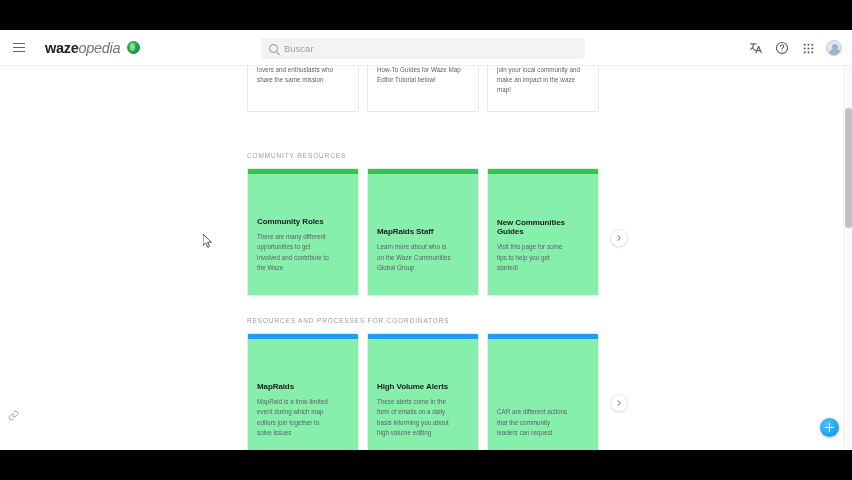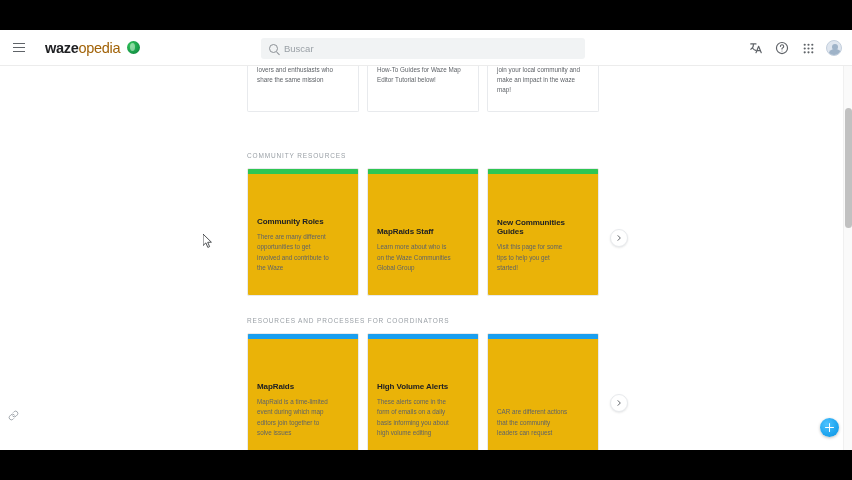--- a/index.html
+++ b/index.html
@@ -65,22 +65,23 @@
   }
   .brand-waze {
     font-size: 14.5px;
     font-weight: bold;
     color: #202124;
     letter-spacing: -0.3px;
   }
   .brand-opedia {
     font-size: 14.5px;
     font-weight: normal;
-    color: #a16207;
+    color: #737373;
     letter-spacing: -0.3px;
+    font-style: italic;
   }
   .brand-text { display: flex; align-items: baseline; }
   .globe-icon {
     width: 13px; height: 13px;
     border-radius: 50%;
     background: radial-gradient(circle at 35% 35%, #34c759 0%, #1a9e4b 55%, #0f7a38 100%);
     position: relative;
     flex: none;
   }
   .globe-icon::after {
@@ -210,21 +211,21 @@
   .cards-row {
     position: absolute;
     left: 247px;
     display: flex;
     gap: 8px;
   }
 
   .card {
     width: 112px;
     height: 128px;
-    background: #eab308;
+    background: #86efac;
     border: 1px solid #e8eaed;
     border-radius: 2px;
     position: relative;
     cursor: pointer;
     overflow: hidden;
     display: flex;
     flex-direction: column;
     justify-content: flex-end;
     padding: 0 26px 22px 9px;
   }

